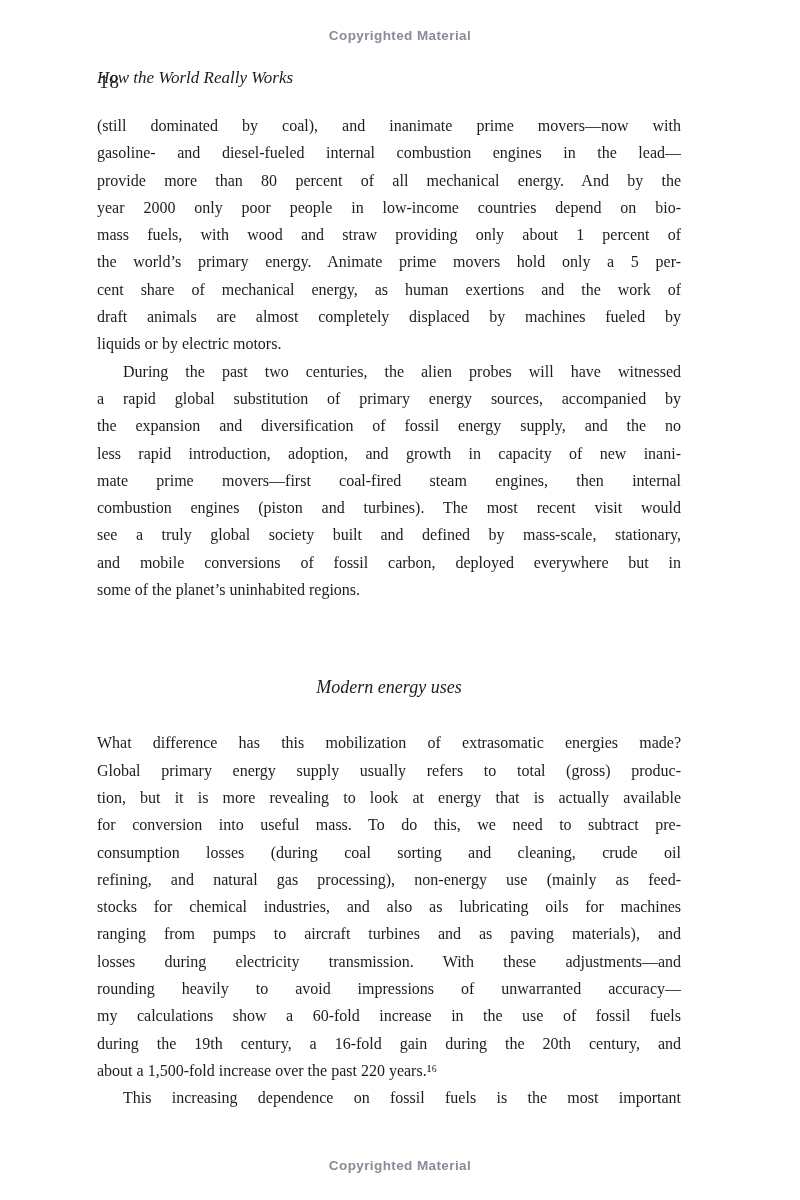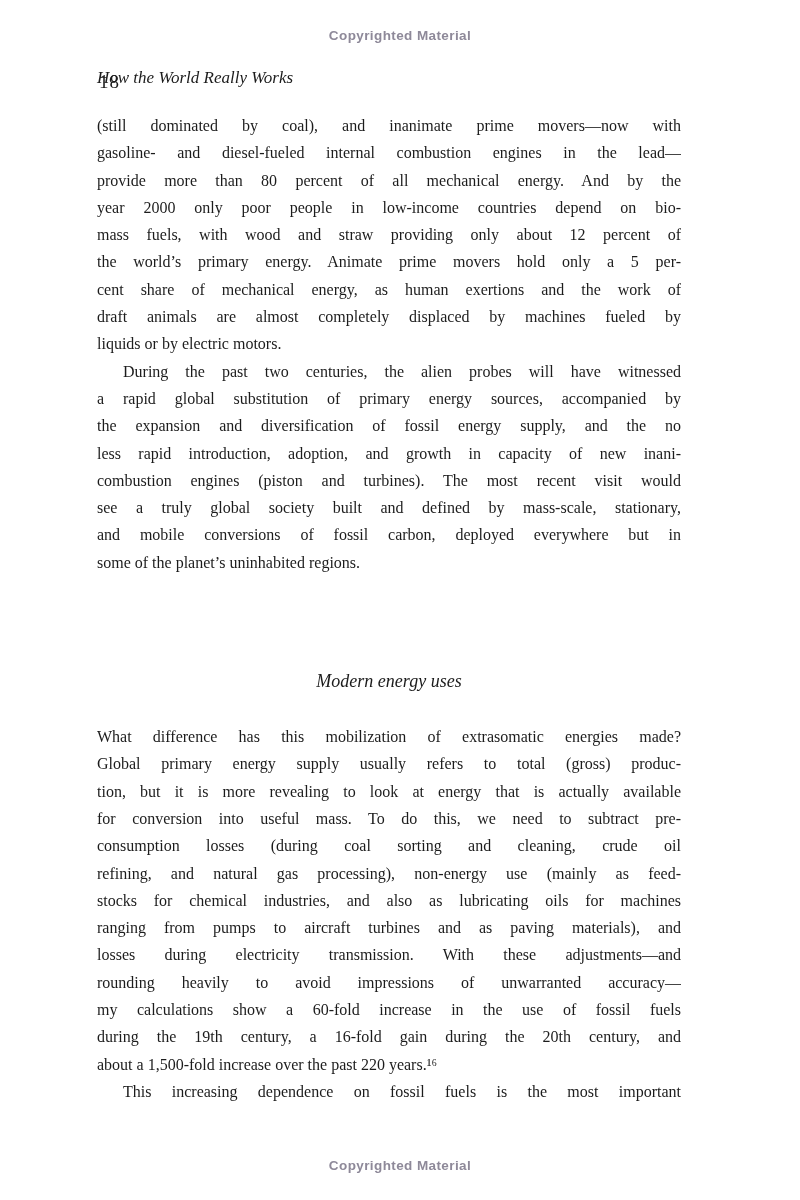--- a/index.html
+++ b/index.html
@@ -68,21 +68,21 @@
     text-align: justify;
     text-align-last: justify;
     overflow: hidden;
     white-space: normal;
   }
   .line.last-line { text-align-last: left; }
   .para.continues .line.last-line { text-align-last: justify; }
   .para.indent .line:first-child { text-indent: 26px; }
 
   .section-heading {
-    margin: 92px 0 28px 0;
+    margin: 71px 0 28px 0;
     text-align: center;
     font-style: italic;
     font-weight: normal;
     font-size: 18px;
     line-height: 27px;
     color: #1c1c1c;
   }
 </style>
 </head>
 <body>
@@ -96,32 +96,33 @@
     <span class="running-title">How the World Really Works</span>
   </div>
 
   <div class="body-text">
 
     <div class="para">
         <div class="line">(still dominated by coal), and inanimate prime movers—now with</div>
         <div class="line">gasoline- and diesel-fueled internal combustion engines in the lead—</div>
         <div class="line">provide more than 80 percent of all mechanical energy. And by the</div>
         <div class="line">year 2000 only poor people in low-income countries depend on bio-</div>
-        <div class="line">mass fuels, with wood and straw providing only about 12 percent of</div>
+        <div class="line">mass fuels, with wood and straw providing only about 1 percent of</div>
         <div class="line">the world’s primary energy. Animate prime movers hold only a 5 per-</div>
         <div class="line">cent share of mechanical energy, as human exertions and the work of</div>
         <div class="line">draft animals are almost completely displaced by machines fueled by</div>
         <div class="line last-line">liquids or by electric motors.</div>
       </div>
 
     <div class="para indent">
         <div class="line">During the past two centuries, the alien probes will have witnessed</div>
         <div class="line">a rapid global substitution of primary energy sources, accompanied by</div>
         <div class="line">the expansion and diversification of fossil energy supply, and the no</div>
         <div class="line">less rapid introduction, adoption, and growth in capacity of new inani-</div>
+        <div class="line">mate prime movers—first coal-fired steam engines, then internal</div>
         <div class="line">combustion engines (piston and turbines). The most recent visit would</div>
         <div class="line">see a truly global society built and defined by mass-scale, stationary,</div>
         <div class="line">and mobile conversions of fossil carbon, deployed everywhere but in</div>
         <div class="line last-line">some of the planet’s uninhabited regions.</div>
       </div>
 
     <h2 class="section-heading">Modern energy uses</h2>
 
     <div class="para">
         <div class="line">What difference has this mobilization of extrasomatic energies made?</div>

